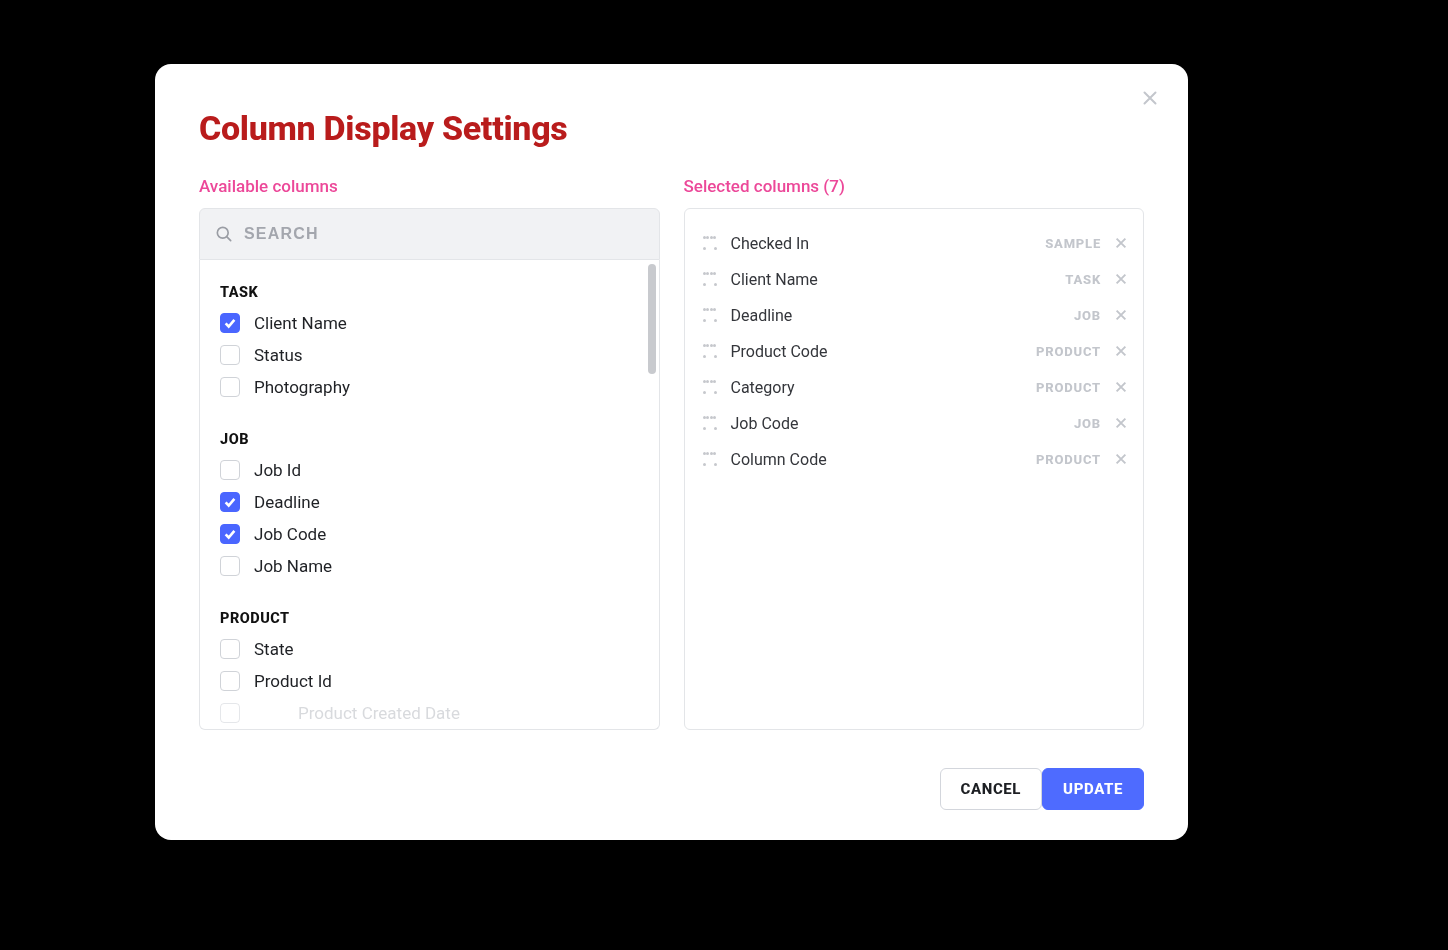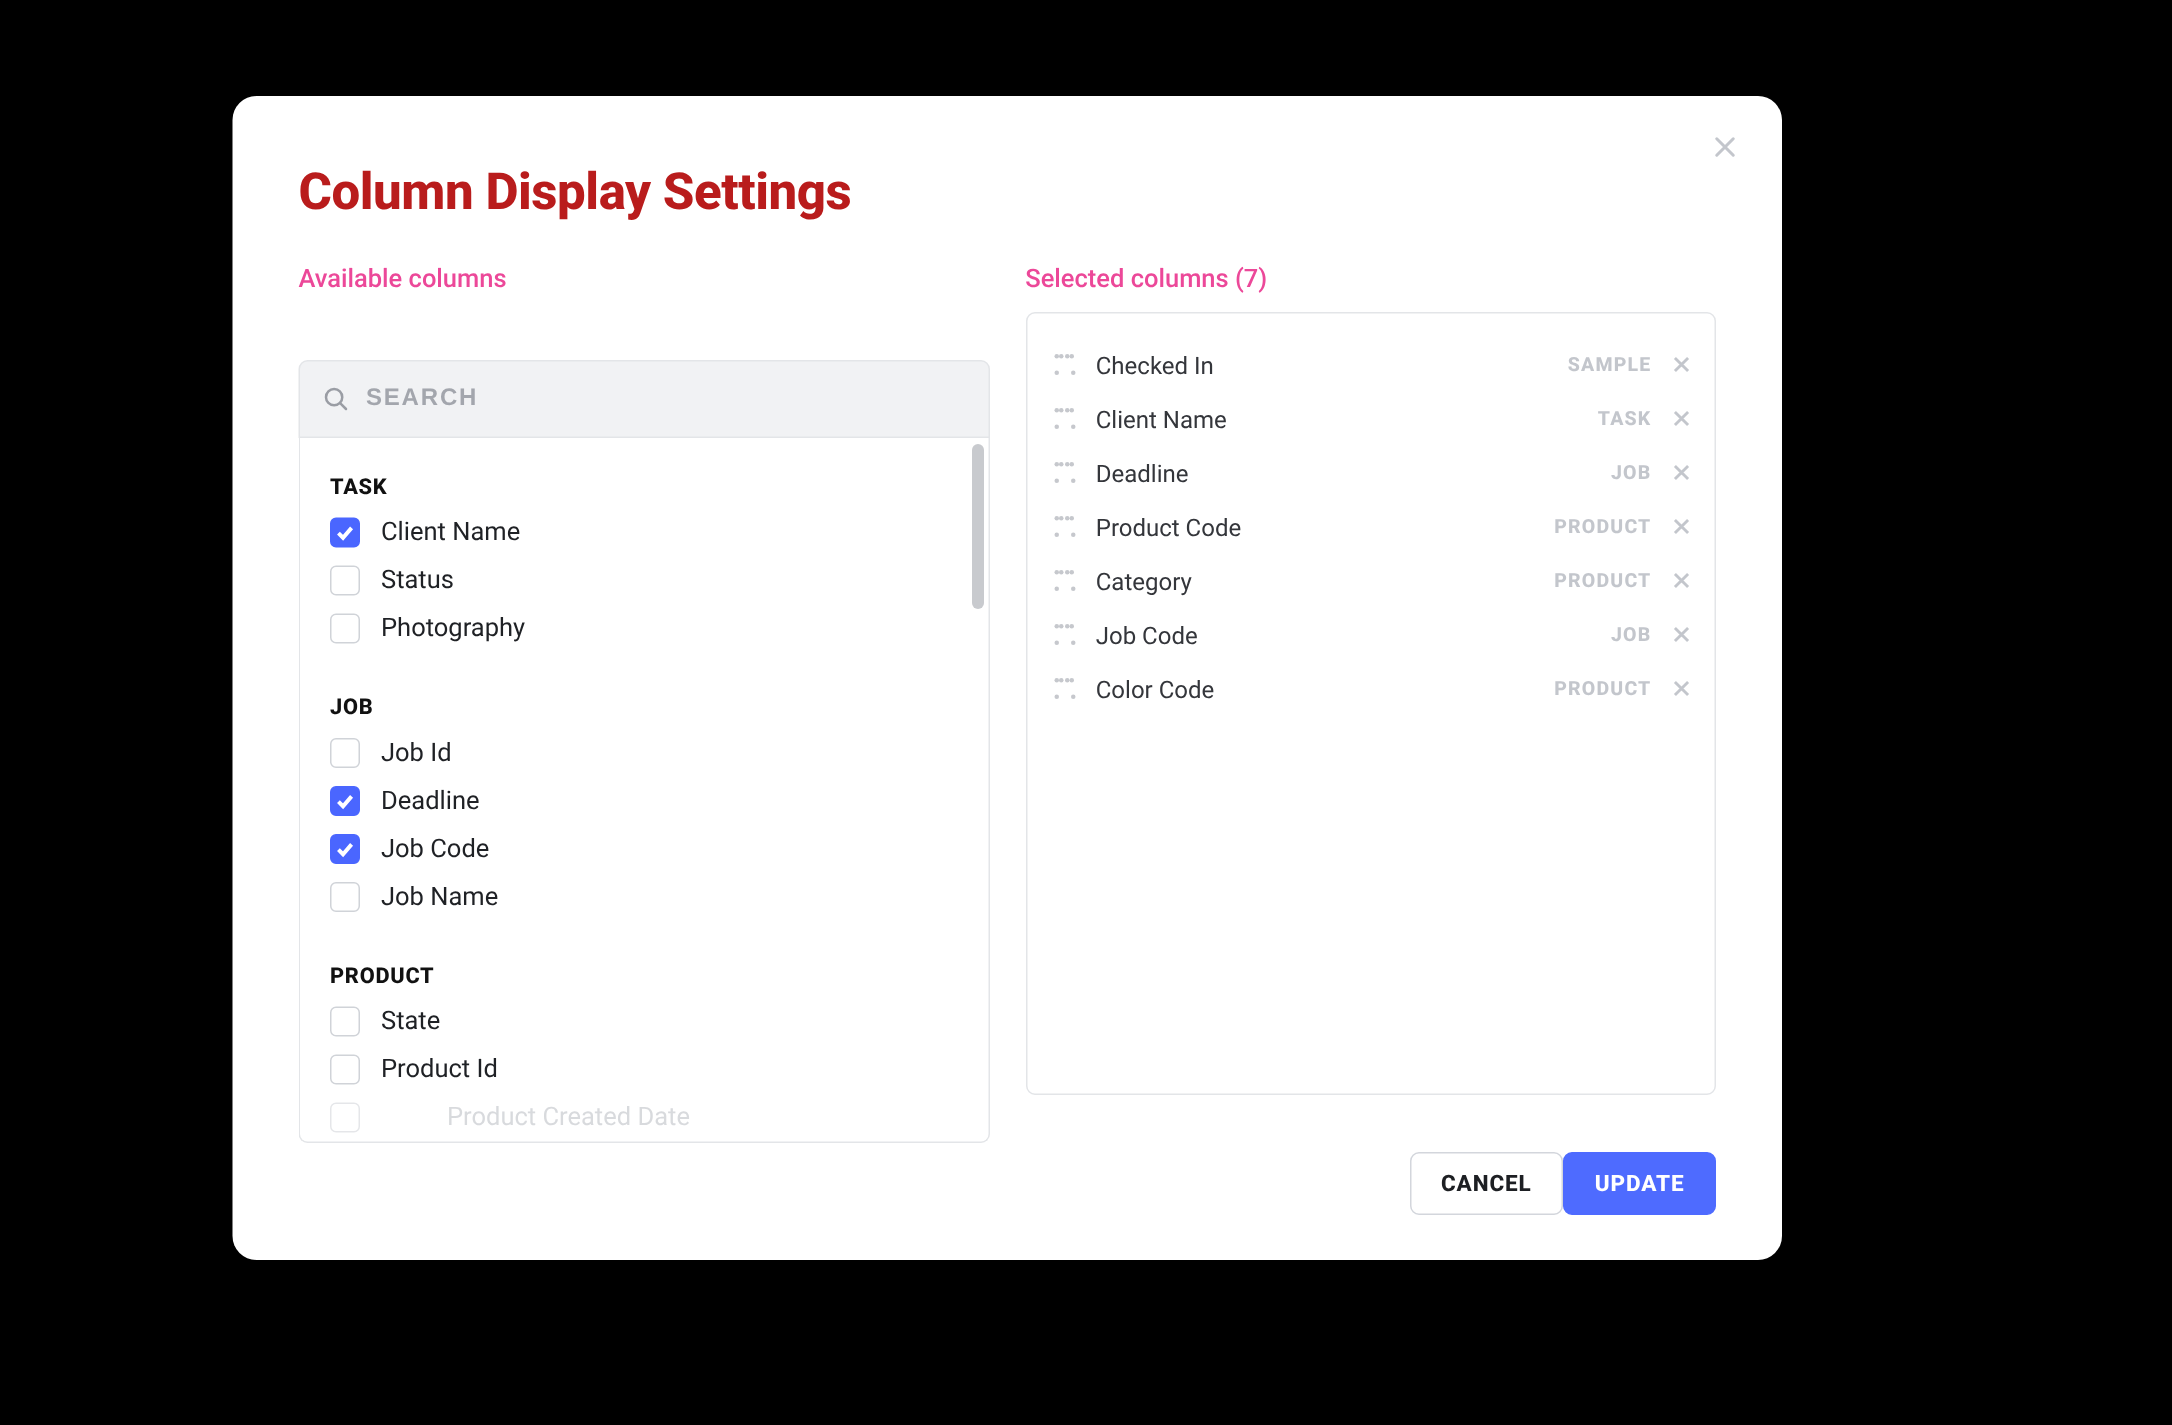--- a/index.html
+++ b/index.html
@@ -29,21 +29,20 @@
   .left-col, .right-col { flex:1; display:flex; flex-direction:column; }
   .section-label {
     font-size: 17px; color: #ec4899; margin-bottom: 12px; font-weight: 500;
   }
   .search-bar {
     height: 52px; background: #f1f2f4;
     border: 1px solid #e3e5e8;
     border-top-left-radius: 6px; border-top-right-radius: 6px;
     display:flex; align-items:center; padding: 0 14px;
     color:#9a9da4;
-    margin-top:32px;
   }
   .search-bar svg { width: 20px; height:20px; stroke:#9a9da4; fill:none; stroke-width:2; margin-right:10px;}
   .search-input {
     border:none; background:transparent; outline:none;
     font-size: 16px; letter-spacing: 1.2px; font-weight:700;
     color:#777a82;
   }
   .search-input::placeholder { color:#a3a6ad; }
   .avail-box {
     position:relative;
@@ -315,21 +314,21 @@
 
           <div class="sel-row">
             <div class="drag">
                 <span></span>
                 <span></span>
                 <span></span>
                 <span></span>
                 <span></span>
                 <span></span>
               </div>
-            <div class="sel-label">Color Code</div>
+            <div class="sel-label">Column Code</div>
             <div class="sel-tag">PRODUCT</div>
             <div class="sel-remove">
                 <svg viewBox="0 0 16 16">
                   <path d="M3 3 L13 13 M13 3 L3 13"></path>
                 </svg>
               </div>
           </div>
 
         </div>
       </div>

